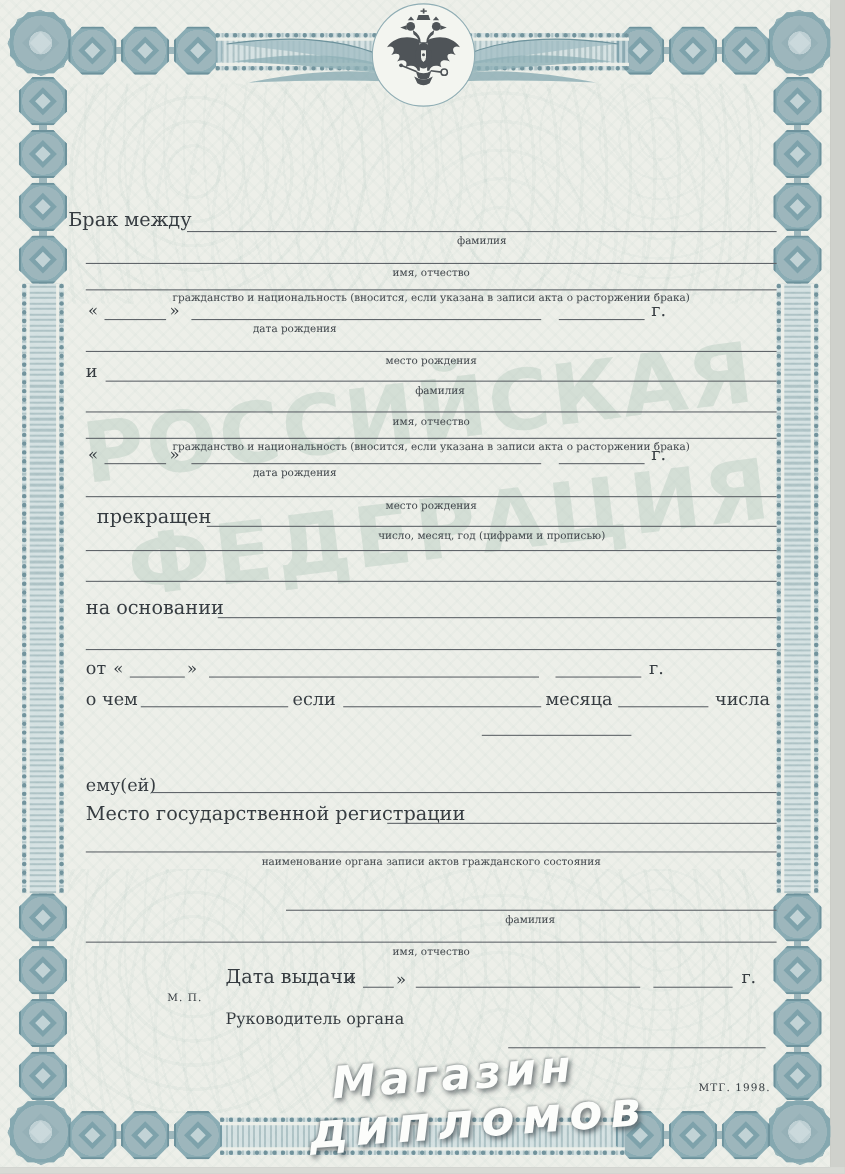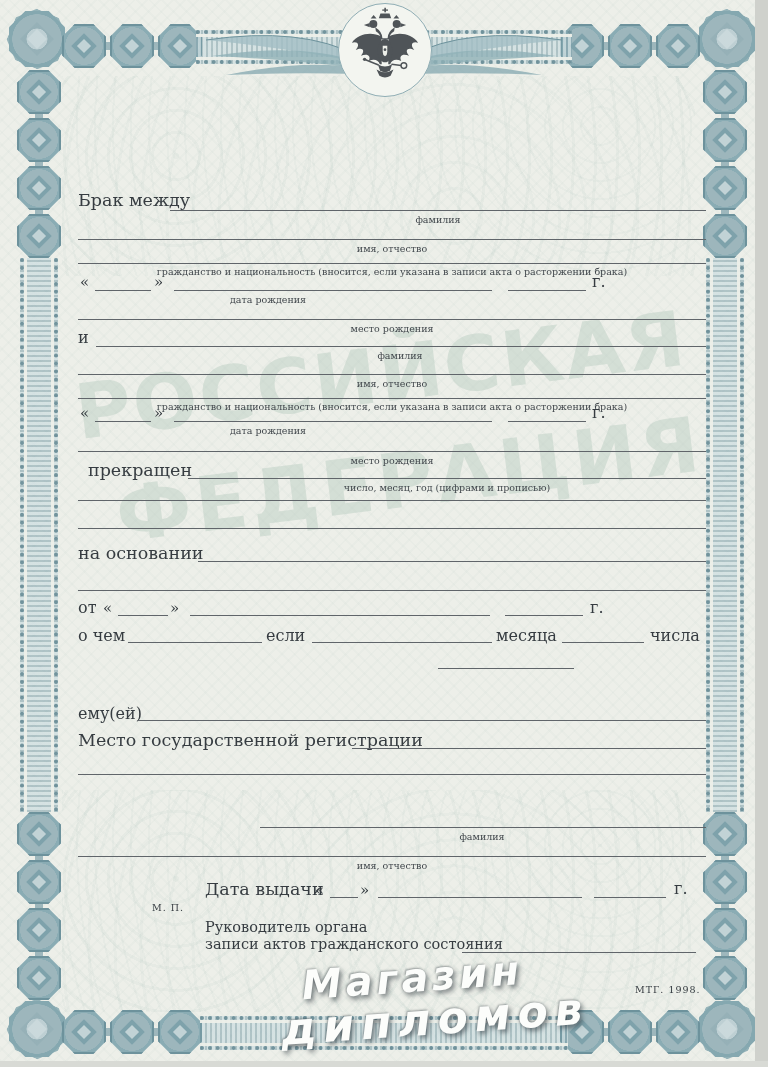--- a/index.html
+++ b/index.html
@@ -271,21 +271,21 @@
           <line x1="70" y1="87" x2="85" y2="89" stroke="#4f5458" stroke-width="2.4"></line>
           <circle cx="89" cy="89" r="4.4" fill="none" stroke="#4f5458" stroke-width="2.2"></circle>
         </g>
         <path d="M56.5 58.5 h7 v9.5 q0 5 -3.5 6.8 q-3.5 -1.8 -3.5 -6.8 z" fill="#edefe9"></path>
         <circle cx="60" cy="64.5" r="2.1" fill="#4f5458"></circle>
       </svg>
     </div>
   </div>
 
 
-  <span class="lbl big" style="left:78px;top:190px">Брак между</span>
+  <span class="lbl big" style="left:62px;top:190px">Брак между</span>
   <div class="fl" style="left:170px;top:210px;width:536px"></div>
   <span class="cap" style="left:438px;top:214px">фамилия</span>
 
   <div class="fl" style="left:78px;top:239px;width:628px"></div>
   <span class="cap" style="left:392px;top:243px">имя, отчество</span>
 
   <div class="fl" style="left:78px;top:263px;width:628px"></div>
   <span class="cap" style="left:392px;top:266px">гражданство и национальность (вносится, если указана в записи акта о расторжении брака)</span>
 
   <span class="q" style="left:80px;top:273px">«</span>
@@ -350,39 +350,39 @@
   <div class="fl" style="left:438px;top:668px;width:136px"></div>
 
 
   <span class="lbl" style="left:78px;top:704px">ему(ей)</span>
   <div class="fl" style="left:138px;top:720px;width:568px"></div>
 
   <span class="lbl big" style="left:78px;top:730px">Место государственной регистрации</span>
   <div class="fl" style="left:352px;top:748px;width:354px"></div>
 
   <div class="fl" style="left:78px;top:774px;width:628px"></div>
+  <span class="cap" style="left:392px;top:778px">наименование органа записи актов гражданского состояния</span>
 
   <div class="fl" style="left:260px;top:827px;width:446px"></div>
   <span class="cap" style="left:482px;top:831px">фамилия</span>
 
   <div class="fl" style="left:78px;top:856px;width:628px"></div>
   <span class="cap" style="left:392px;top:860px">имя, отчество</span>
 
   <span class="lbl big" style="left:205px;top:879px">Дата выдачи</span>
   <span class="q" style="left:315px;top:881px">«</span>
   <div class="fl" style="left:330px;top:897px;width:28px"></div>
   <span class="q" style="left:360px;top:881px">»</span>
   <div class="fl" style="left:378px;top:897px;width:204px"></div>
   <div class="fl" style="left:594px;top:897px;width:72px"></div>
   <span class="lbl" style="left:674px;top:879px">г.</span>
 
   <span class="lbl tiny" style="left:152px;top:902px">М. П.</span>
 
   <span class="lbl sm" style="left:205px;top:919px">Руководитель органа</span>
-  <span class="lbl sm" style="left:205px;top:936px">записи актов гражданского состояния</span>
   <div class="fl" style="left:462px;top:952px;width:234px"></div>
 
   <span class="lbl tiny" style="left:635px;top:984px">МТГ. 1998.</span>
 
   <div class="shop-mark">
     <div class="l1">Магазин</div>
     <div class="l2">дипломов</div>
   </div>
 </div>
 

